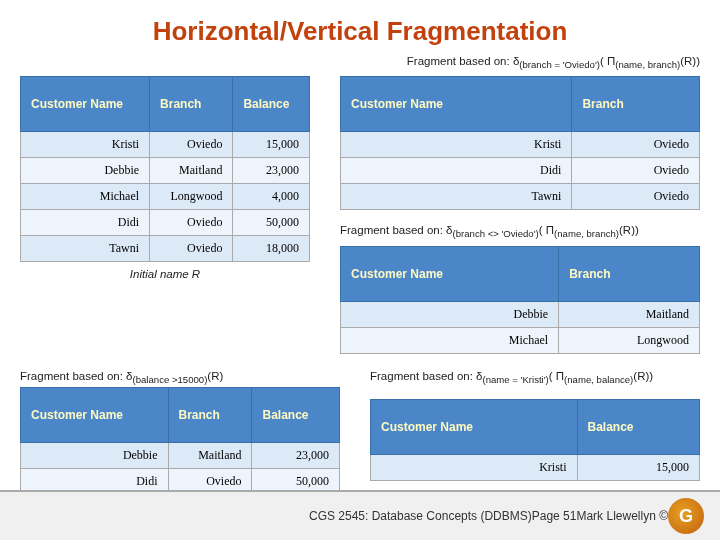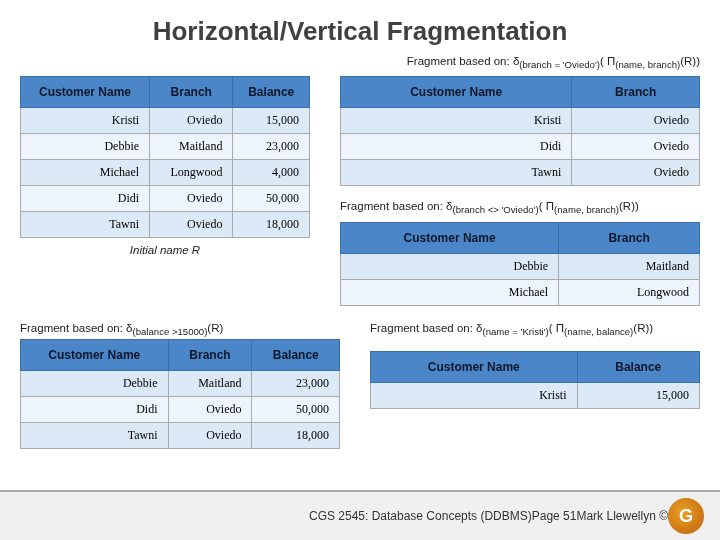--- a/index.html
+++ b/index.html
@@ -11,38 +11,38 @@
       font-size: 13px;
       overflow: hidden;
       position: relative;
     }
 
     .page-title {
       text-align: center;
       font-size: 26px;
       font-weight: bold;
       padding: 16px 0 8px 0;
-      color: #404040;
+      color: #c2410c;
     }
 
     .content-area {
       padding: 0 20px;
     }
 
     
     table {
       border-collapse: collapse;
       font-size: 12px;
     }
     th {
       background: #4a86c8;
-      color: #0f172a;
-      padding: 8px 10px;
+      color: #fef9c3;
+      padding: 20px 10px;
       border: 1px solid #3a70aa;
-      text-align: center;
+      text-align: left;
       font-weight: bold;
     }
     td {
       padding: 5px 10px;
       border: 1px solid #aaa;
       text-align: right;
       font-family: Liberation Serif, serif;
     }
     tr:nth-child(odd) td { background: #dce9f7; }
     tr:nth-child(even) td { background: #eef4fb; }

